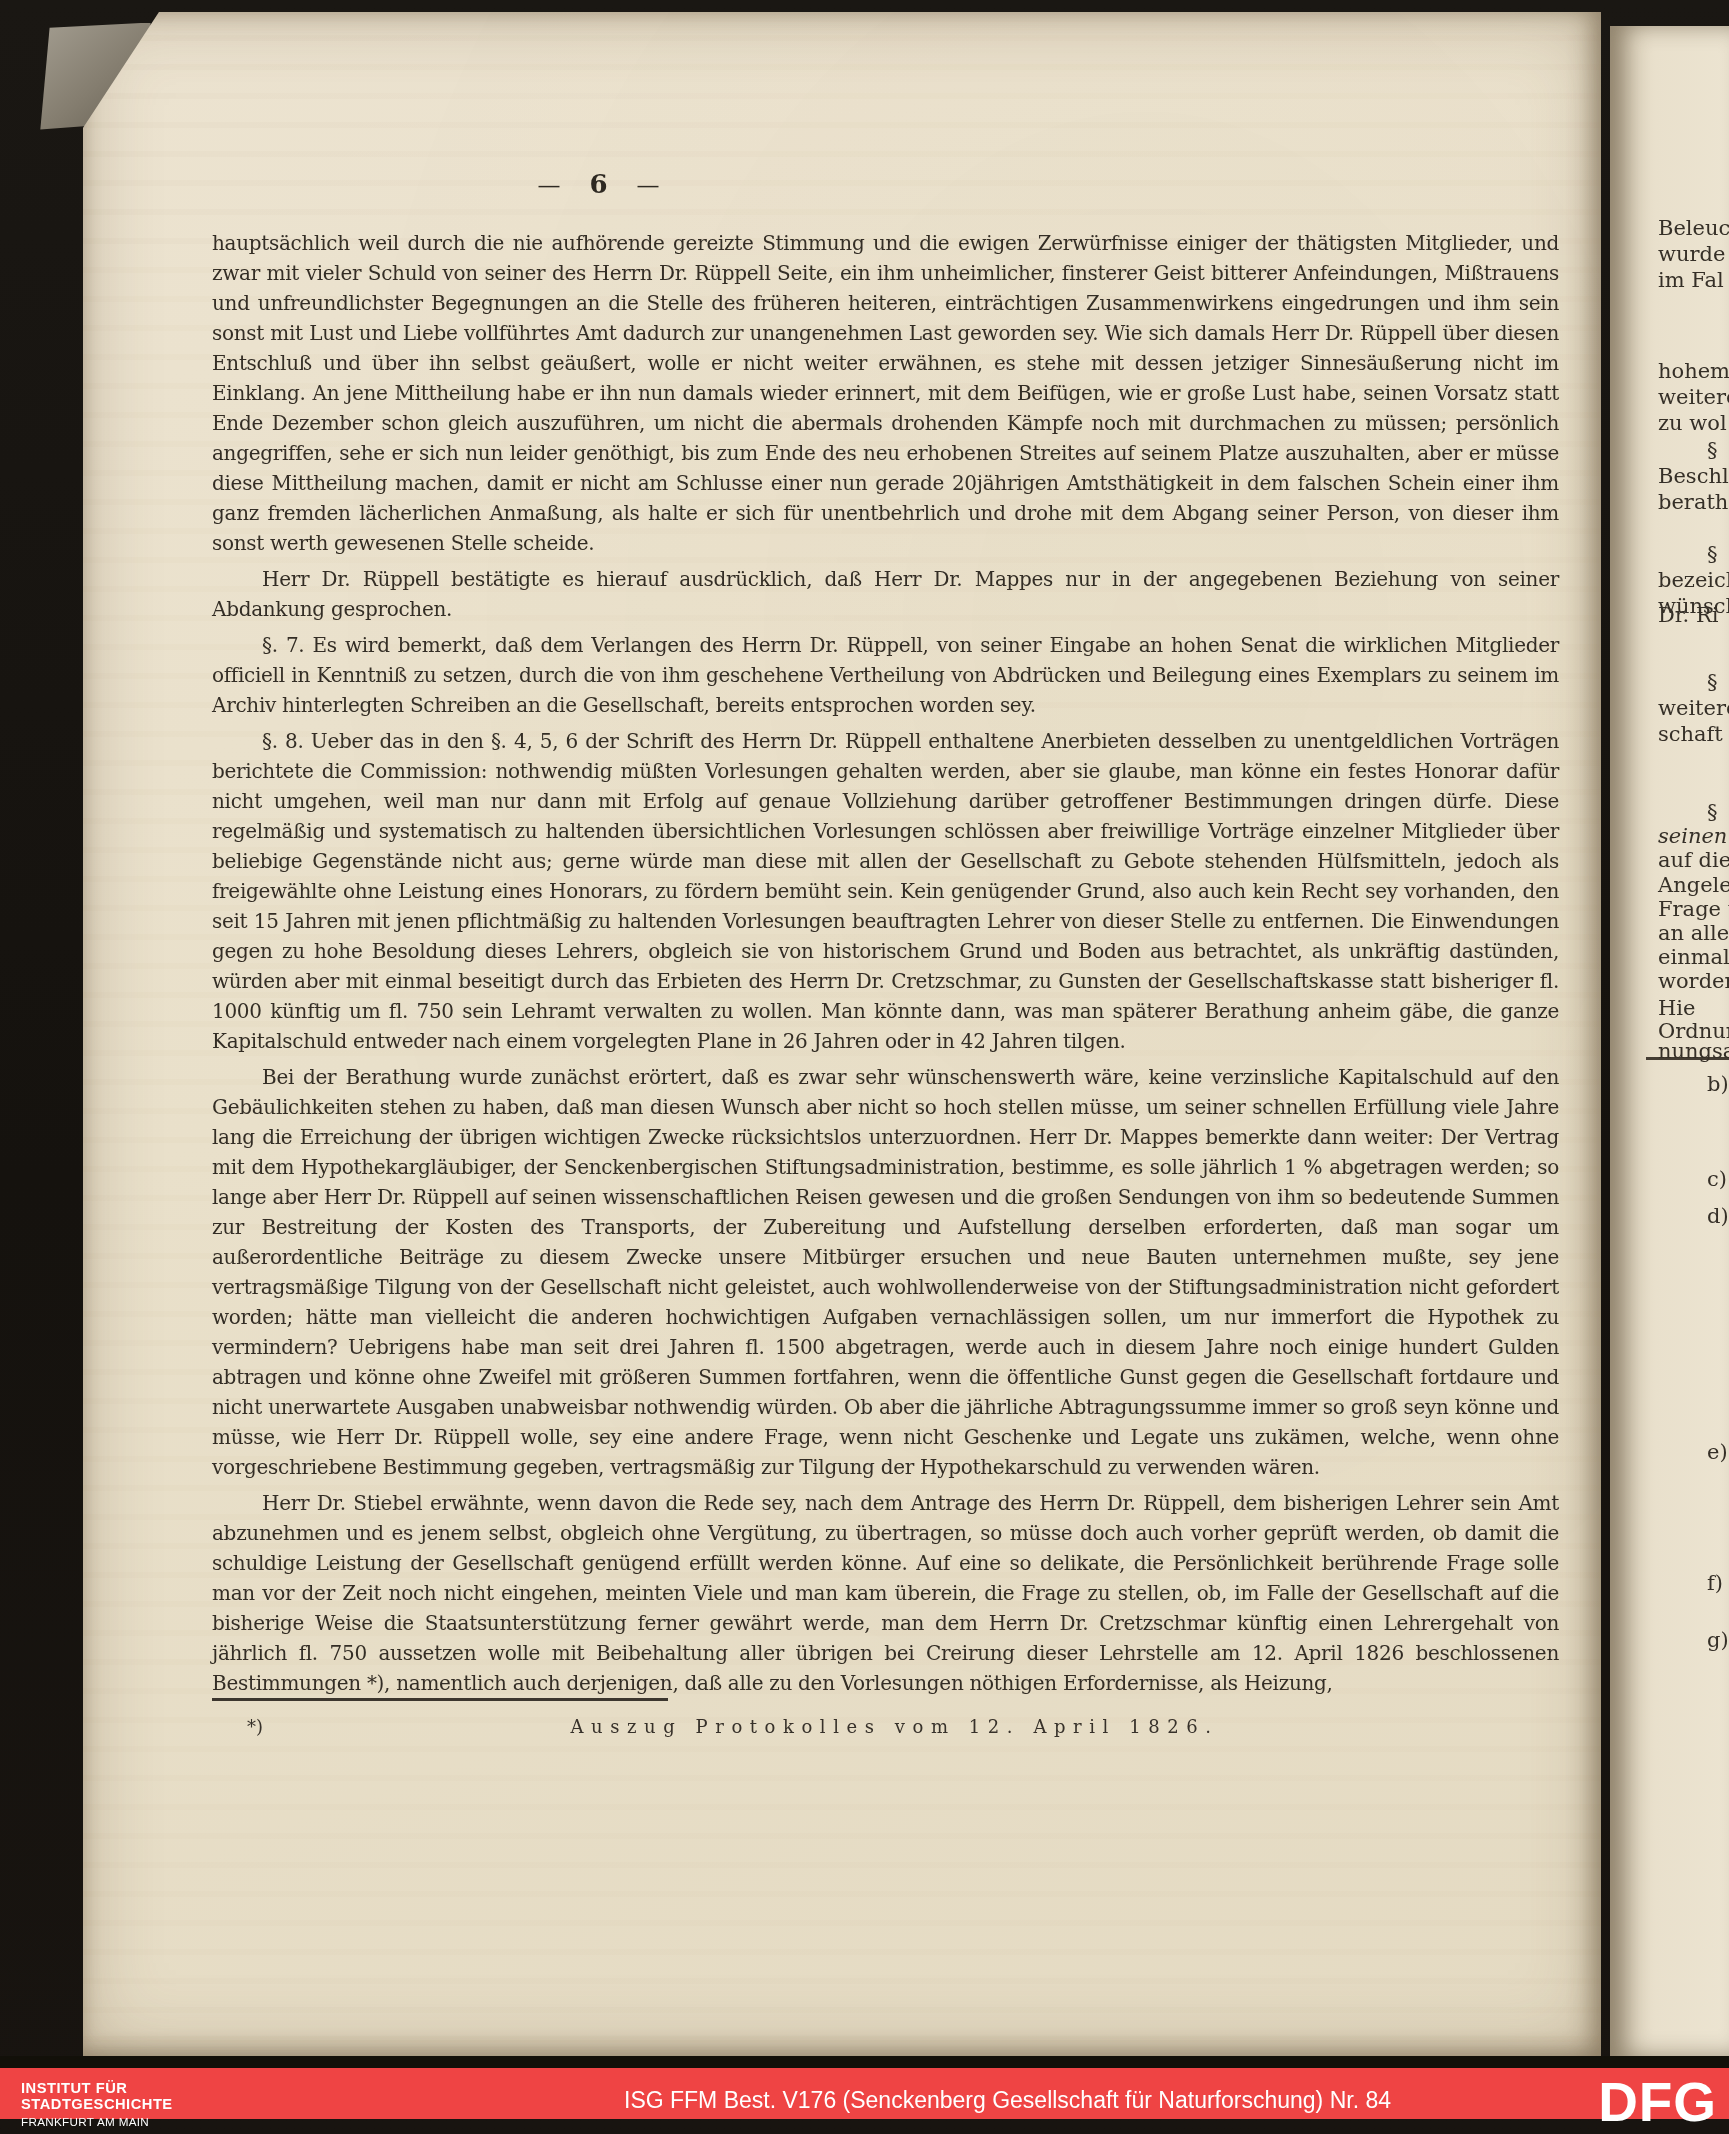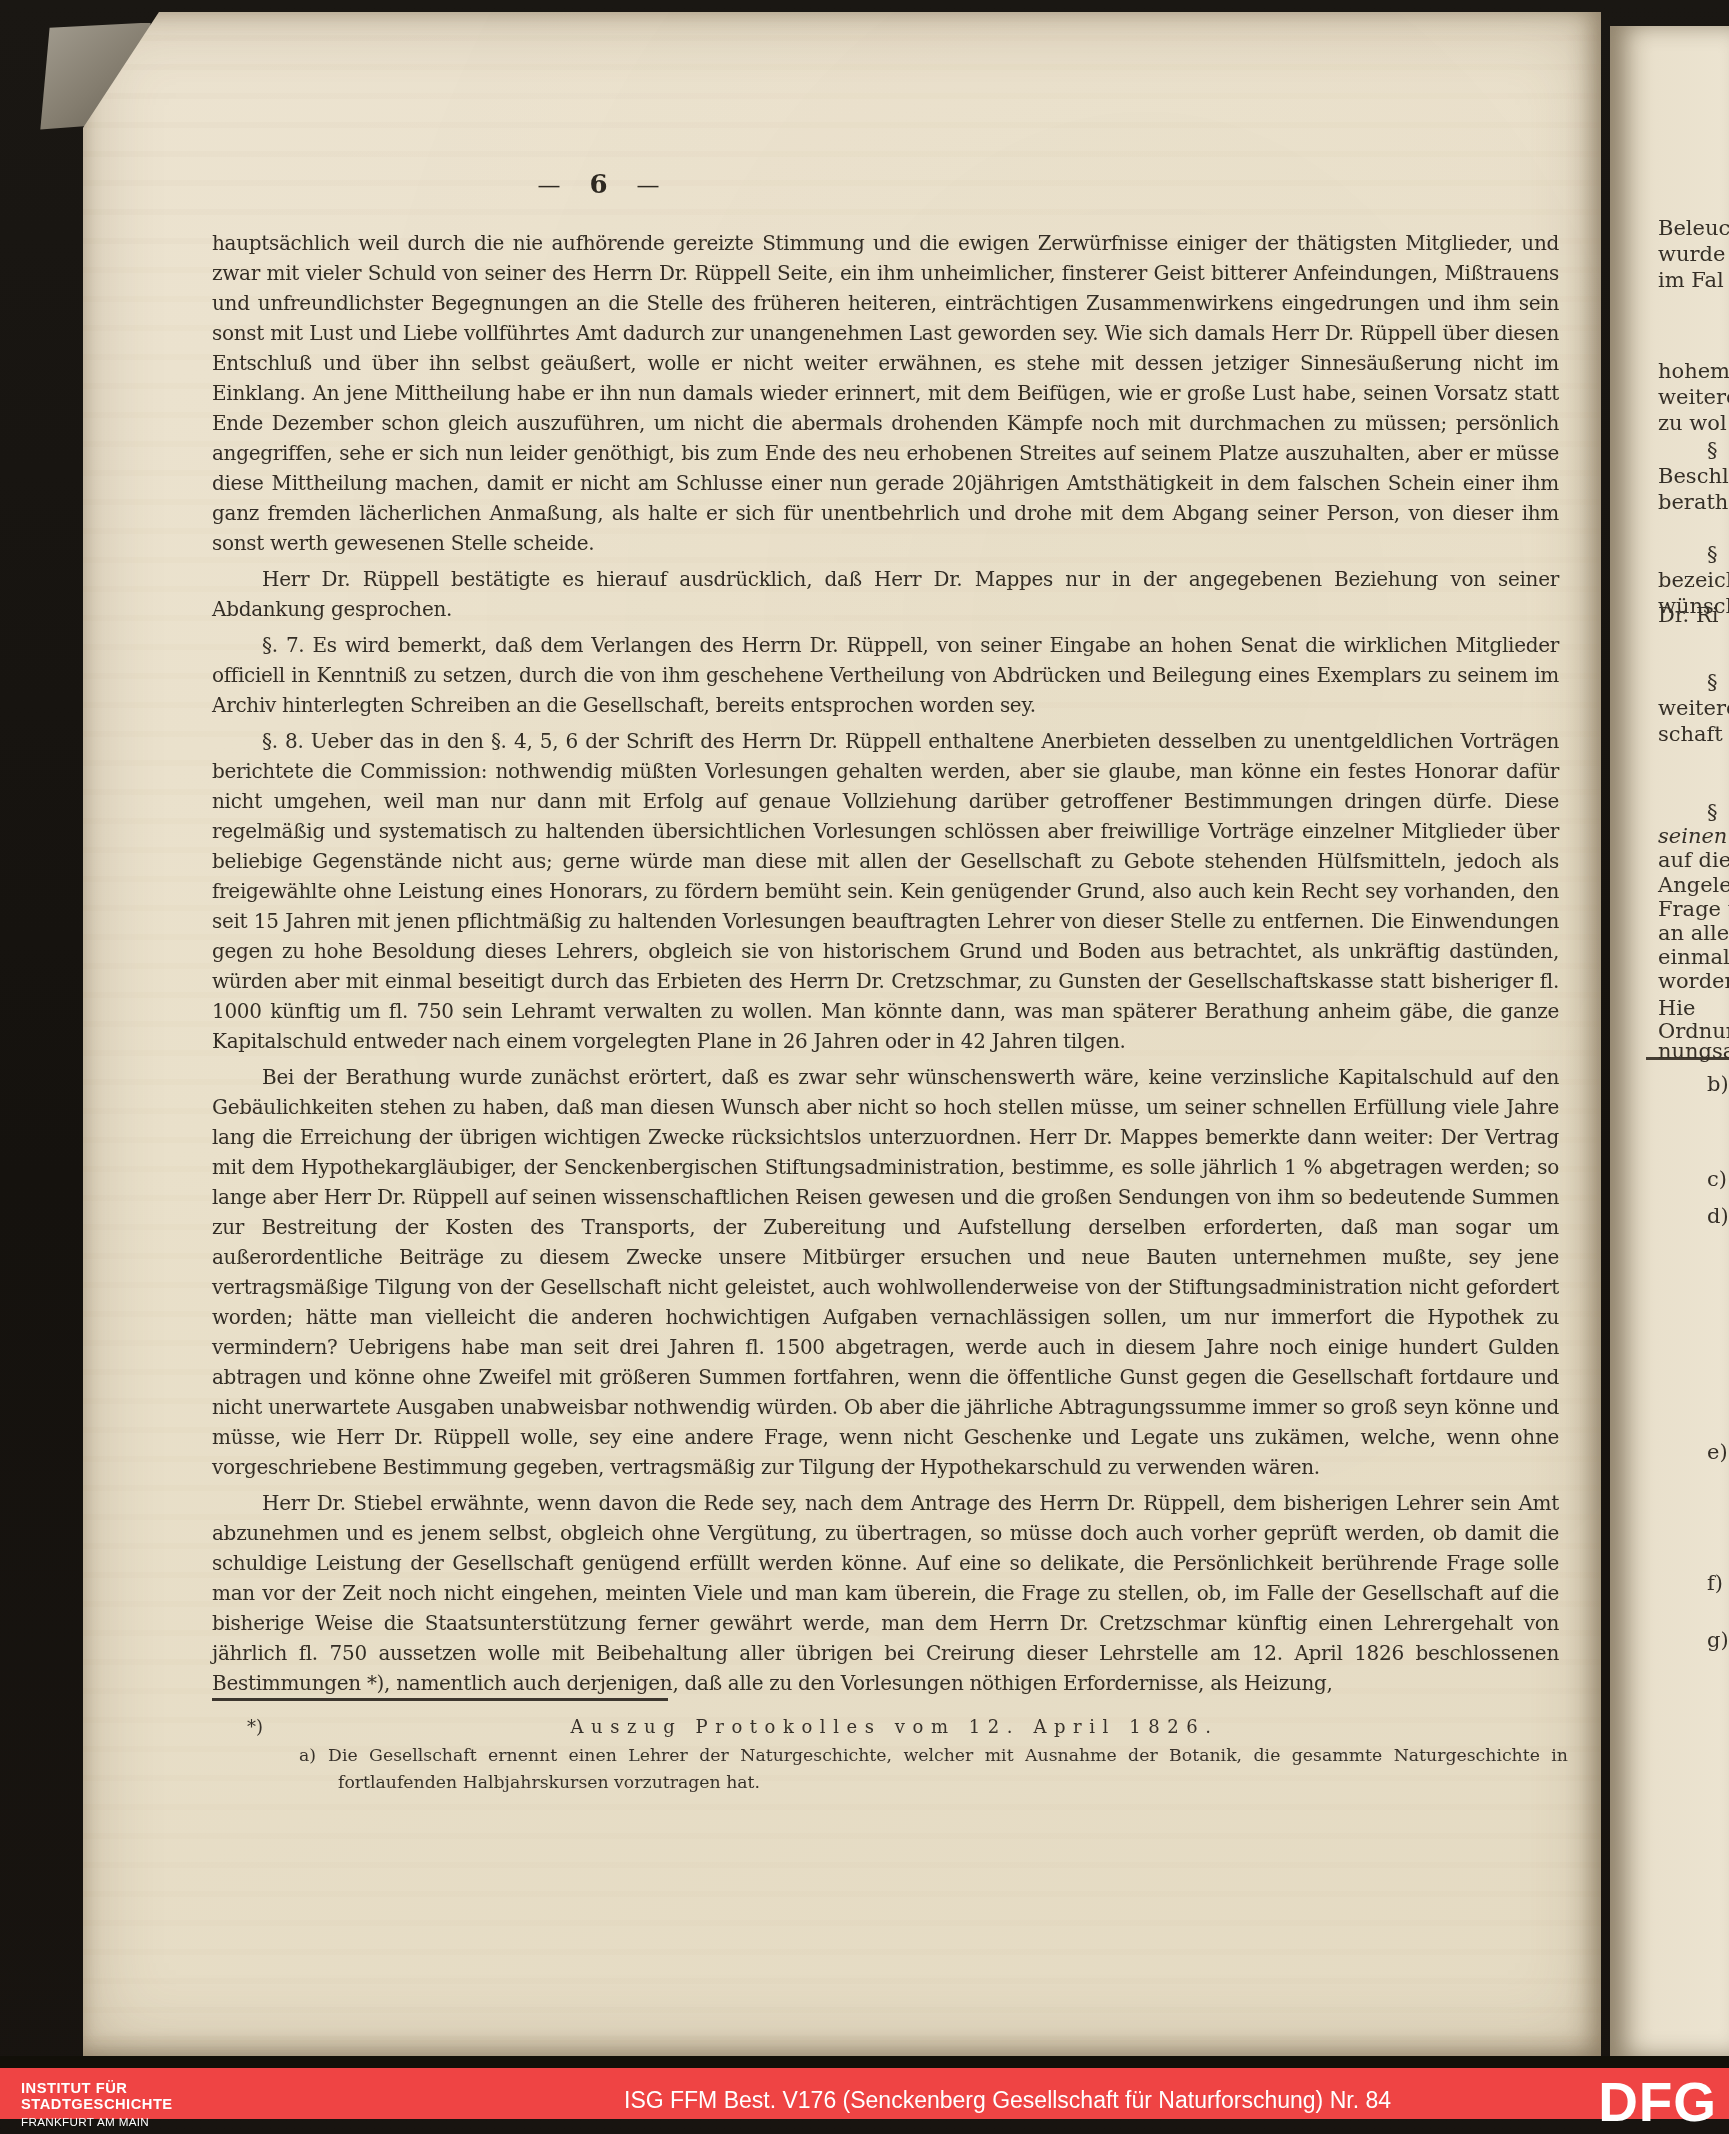--- a/index.html
+++ b/index.html
@@ -93,23 +93,20 @@
       <p class="para indent">Bei der Berathung wurde zunächst erörtert, daß es zwar sehr wünschenswerth wäre, keine verzinsliche Kapitalschuld auf den Gebäulichkeiten stehen zu haben, daß man diesen Wunsch aber nicht so hoch stellen müsse, um seiner schnellen Erfüllung viele Jahre lang die Erreichung der übrigen wichtigen Zwecke rücksichtslos unterzuordnen. Herr Dr. Mappes bemerkte dann weiter: Der Vertrag mit dem Hypothekargläubiger, der Senckenbergischen Stiftungsadministration, bestimme, es solle jährlich 1 % abgetragen werden; so lange aber Herr Dr. Rüppell auf seinen wissenschaftlichen Reisen gewesen und die großen Sendungen von ihm so bedeutende Summen zur Bestreitung der Kosten des Transports, der Zubereitung und Aufstellung derselben erforderten, daß man sogar um außerordentliche Beiträge zu diesem Zwecke unsere Mitbürger ersuchen und neue Bauten unternehmen mußte, sey jene vertragsmäßige Tilgung von der Gesellschaft nicht geleistet, auch wohlwollenderweise von der Stiftungsadministration nicht gefordert worden; hätte man vielleicht die anderen hochwichtigen Aufgaben vernachlässigen sollen, um nur immerfort die Hypothek zu vermindern? Uebrigens habe man seit drei Jahren fl. 1500 abgetragen, werde auch in diesem Jahre noch einige hundert Gulden abtragen und könne ohne Zweifel mit größeren Summen fortfahren, wenn die öffentliche Gunst gegen die Gesellschaft fortdaure und nicht unerwartete Ausgaben unabweisbar nothwendig würden. Ob aber die jährliche Abtragungssumme immer so groß seyn könne und müsse, wie Herr Dr. Rüppell wolle, sey eine andere Frage, wenn nicht Geschenke und Legate uns zukämen, welche, wenn ohne vorgeschriebene Bestimmung gegeben, vertragsmäßig zur Tilgung der Hypothekarschuld zu verwenden wären.</p>
       <p class="para indent">Herr Dr. Stiebel erwähnte, wenn davon die Rede sey, nach dem Antrage des Herrn Dr. Rüppell, dem bisherigen Lehrer sein Amt abzunehmen und es jenem selbst, obgleich ohne Vergütung, zu übertragen, so müsse doch auch vorher geprüft werden, ob damit die schuldige Leistung der Gesellschaft genügend erfüllt werden könne. Auf eine so delikate, die Persönlichkeit berührende Frage solle man vor der Zeit noch nicht eingehen, meinten Viele und man kam überein, die Frage zu stellen, ob, im Falle der Gesellschaft auf die bisherige Weise die Staatsunterstützung ferner gewährt werde, man dem Herrn Dr. Cretzschmar künftig einen Lehrergehalt von jährlich fl. 750 aussetzen wolle mit Beibehaltung aller übrigen bei Creirung dieser Lehrstelle am 12. April 1826 beschlossenen Bestimmungen *), namentlich auch derjenigen, daß alle zu den Vorlesungen nöthigen Erfordernisse, als Heizung,</p>
     </div>
 
   <div class="footnote">
     <div class="fn-rule"></div>
     <div class="fn-head">
       <span class="fn-marker">*)</span>
       <span class="fn-title">Auszug Protokolles vom 12. April 1826.</span>
     </div>
-    <div id="fn-items">
-        <div class="fn-item"><span class="fn-item-marker">a)</span>Die Gesellschaft ernennt einen Lehrer der Naturgeschichte, welcher mit Ausnahme der Botanik, die gesammte Naturgeschichte in fortlaufenden Halbjahrskursen vorzutragen hat.</div>
-      </div>
   </div>
 </div>
 
 <div class="page-next" id="sliver">
   <div class="next-rule"></div>
 <div class="frag" style="top: 190px;">Beleuch</div>
     <div class="frag" style="top: 216px;">wurde</div>
     <div class="frag" style="top: 242px;">im Fal</div>
     <div class="frag" style="top: 333px;">hohem</div>
     <div class="frag" style="top: 359px;">weitere</div>

